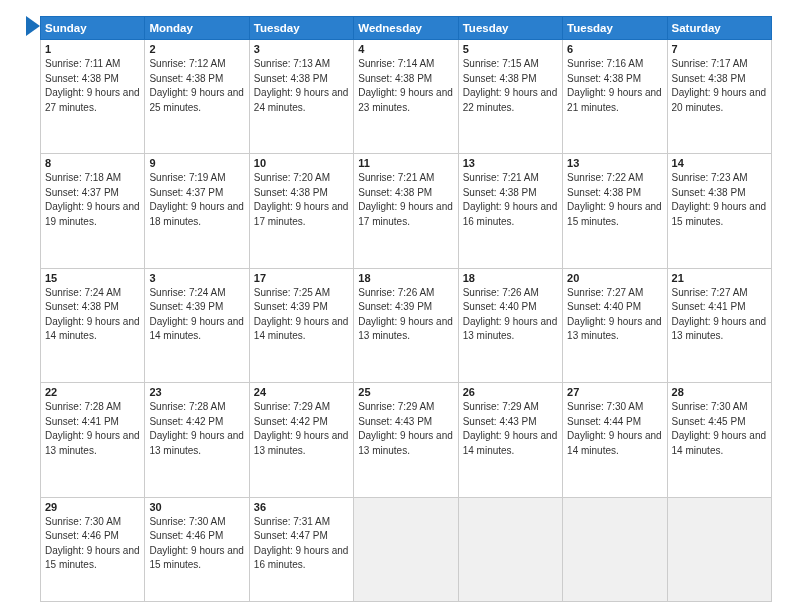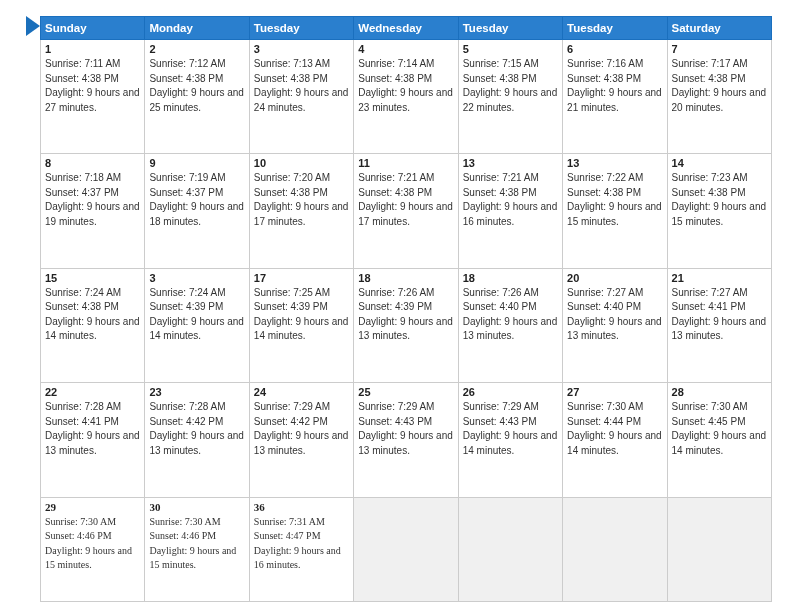--- a/index.html
+++ b/index.html
@@ -83,21 +83,20 @@
       font-size: 8.5px;
       color: #333;
       background: #fff;
       height: 88px;
     }
     .calendar td.empty {
       background: #f0f0f0;
     }
     .calendar tr:last-child td {
       height: 80px;
-      font-family: Liberation Serif, serif;
     }
     .day-num {
       font-size: 11px;
       font-weight: bold;
       color: #222;
       display: block;
       margin-bottom: 2px;
     }
     .day-info {
       font-size: 10px;

